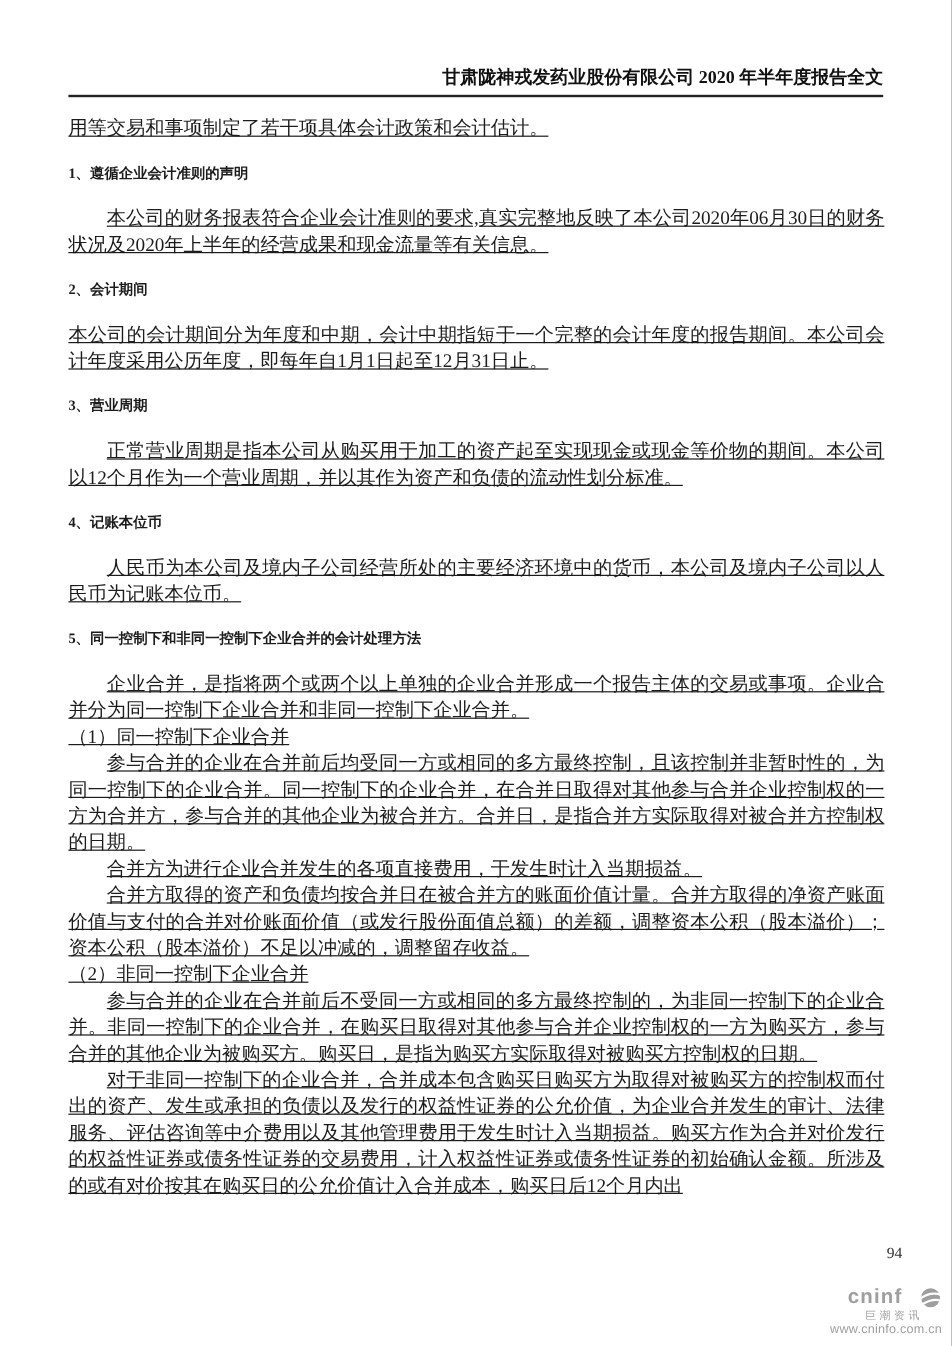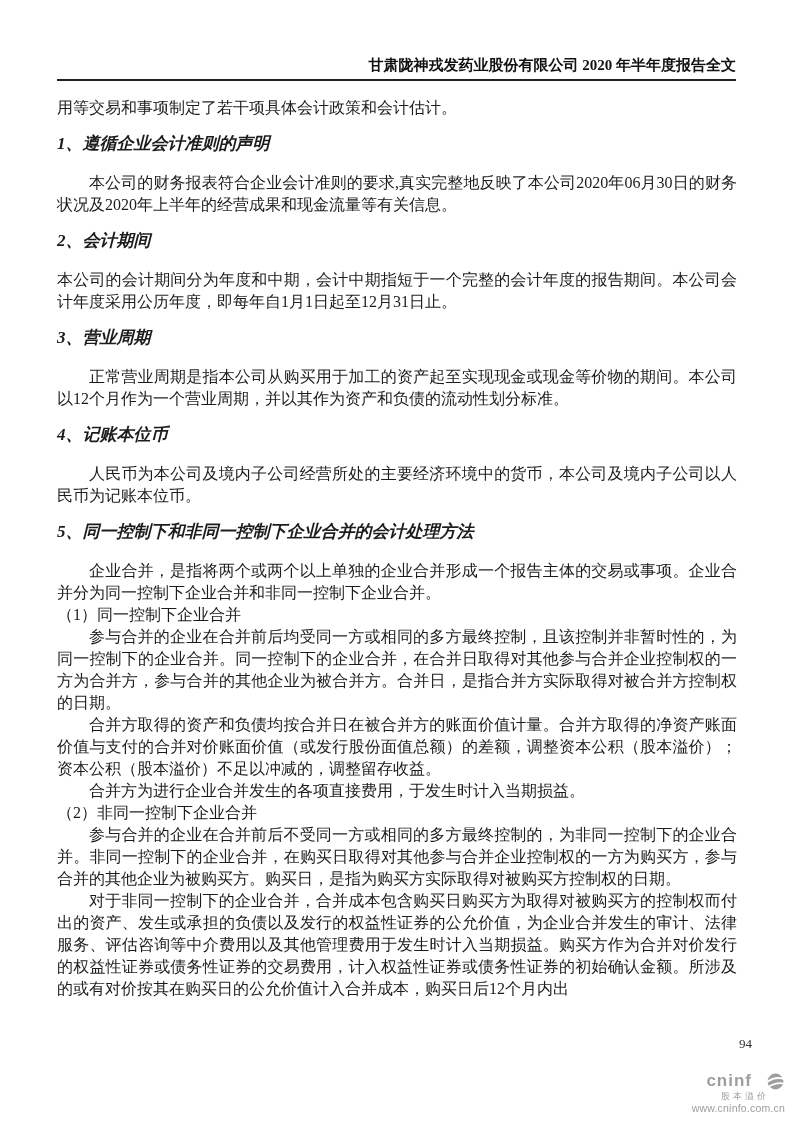--- a/index.html
+++ b/index.html
@@ -31,29 +31,28 @@
     border-top: 2px solid #222;
     height: 0;
   }
   
   .content {
     padding: 12px 56px 0 57px;
     font-size: 16px;
     line-height: 22px;
     text-align: justify;
   }
-  .content p { margin: 0; }
+  .content p { margin: 0; text-decoration: underline; }
   .content p.indent { text-indent: 2em; }
   .content h2.sec {
-    font-size: 17px;
+    font-size: 12px;
     font-weight: bold;
     line-height: 22px;
     margin: 14px 0 17px 0;
     text-align: left;
-    font-style: italic;
   }
   
   .page-number {
     position: absolute;
     top: 1036px;
     right: 41px;
     font-size: 13px;
     color: #333;
   }
   .logo {
@@ -111,37 +110,37 @@
     <h2 class="sec">3、营业周期</h2>
     <p class="indent">正常营业周期是指本公司从购买用于加工的资产起至实现现金或现金等价物的期间。本公司以12个月作为一个营业周期，并以其作为资产和负债的流动性划分标准。</p>
 
     <h2 class="sec">4、记账本位币</h2>
     <p class="indent">人民币为本公司及境内子公司经营所处的主要经济环境中的货币，本公司及境内子公司以人民币为记账本位币。</p>
 
     <h2 class="sec">5、同一控制下和非同一控制下企业合并的会计处理方法</h2>
     <p class="indent">企业合并，是指将两个或两个以上单独的企业合并形成一个报告主体的交易或事项。企业合并分为同一控制下企业合并和非同一控制下企业合并。</p>
     <p>（1）同一控制下企业合并</p>
     <p class="indent">参与合并的企业在合并前后均受同一方或相同的多方最终控制，且该控制并非暂时性的，为同一控制下的企业合并。同一控制下的企业合并，在合并日取得对其他参与合并企业控制权的一方为合并方，参与合并的其他企业为被合并方。合并日，是指合并方实际取得对被合并方控制权的日期。</p>
+    <p class="indent">合并方为进行企业合并发生的各项直接费用，于发生时计入当期损益。</p>
     <p class="indent">合并方取得的资产和负债均按合并日在被合并方的账面价值计量。合并方取得的净资产账面价值与支付的合并对价账面价值（或发行股份面值总额）的差额，调整资本公积（股本溢价）；资本公积（股本溢价）不足以冲减的，调整留存收益。</p>
-    <p class="indent">合并方为进行企业合并发生的各项直接费用，于发生时计入当期损益。</p>
     <p>（2）非同一控制下企业合并</p>
     <p class="indent">参与合并的企业在合并前后不受同一方或相同的多方最终控制的，为非同一控制下的企业合并。非同一控制下的企业合并，在购买日取得对其他参与合并企业控制权的一方为购买方，参与合并的其他企业为被购买方。购买日，是指为购买方实际取得对被购买方控制权的日期。</p>
     <p class="indent">对于非同一控制下的企业合并，合并成本包含购买日购买方为取得对被购买方的控制权而付出的资产、发生或承担的负债以及发行的权益性证券的公允价值，为企业合并发生的审计、法律服务、评估咨询等中介费用以及其他管理费用于发生时计入当期损益。购买方作为合并对价发行的权益性证券或债务性证券的交易费用，计入权益性证券或债务性证券的初始确认金额。所涉及的或有对价按其在购买日的公允价值计入合并成本，购买日后12个月内出</p>
   </div>
 
   <div class="page-number">94</div>
 
   <div class="logo">
     <div class="brand-row">
       <span class="brand">cninf</span>
       <span class="swirl">
         <svg viewBox="0 0 24 24" width="19" height="19">
           <circle cx="12" cy="12" r="10" fill="#9e9e9e"></circle>
           <path d="M1 13 Q 12 5 23 9" stroke="#ffffff" stroke-width="2.4" fill="none"></path>
           <path d="M3 19 Q 14 12 23 15" stroke="#ffffff" stroke-width="2.4" fill="none"></path>
         </svg>
       </span>
     </div>
-    <div class="cn-name">股本溢价</div>
+    <div class="cn-name">巨潮资讯</div>
     <div class="url">www.cninfo.com.cn</div>
   </div>
 
 </div>
 
 </body></html>

